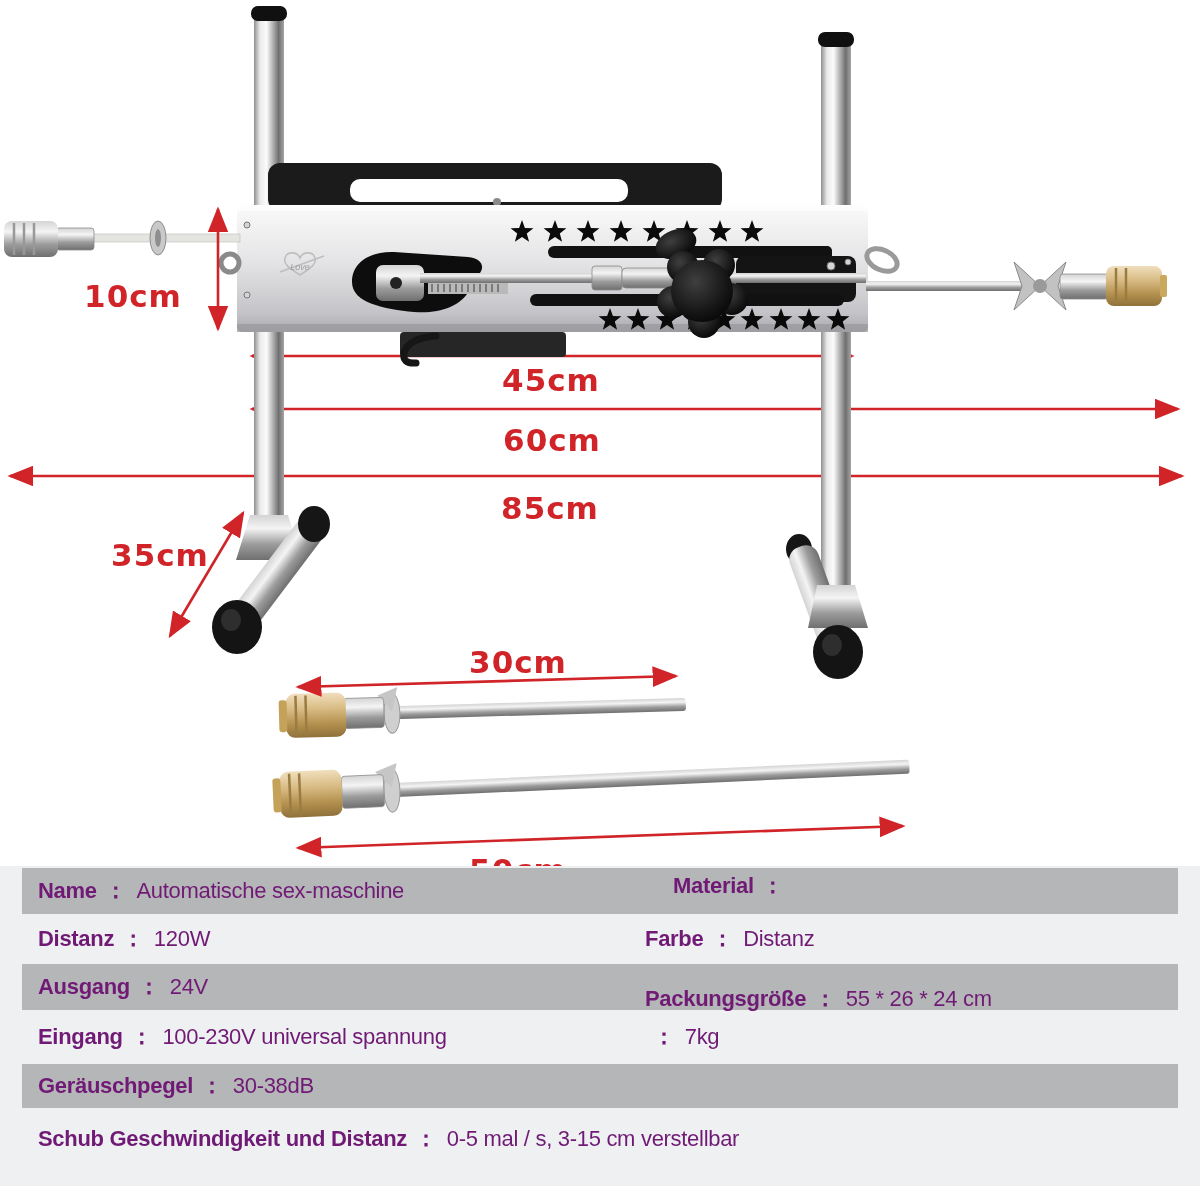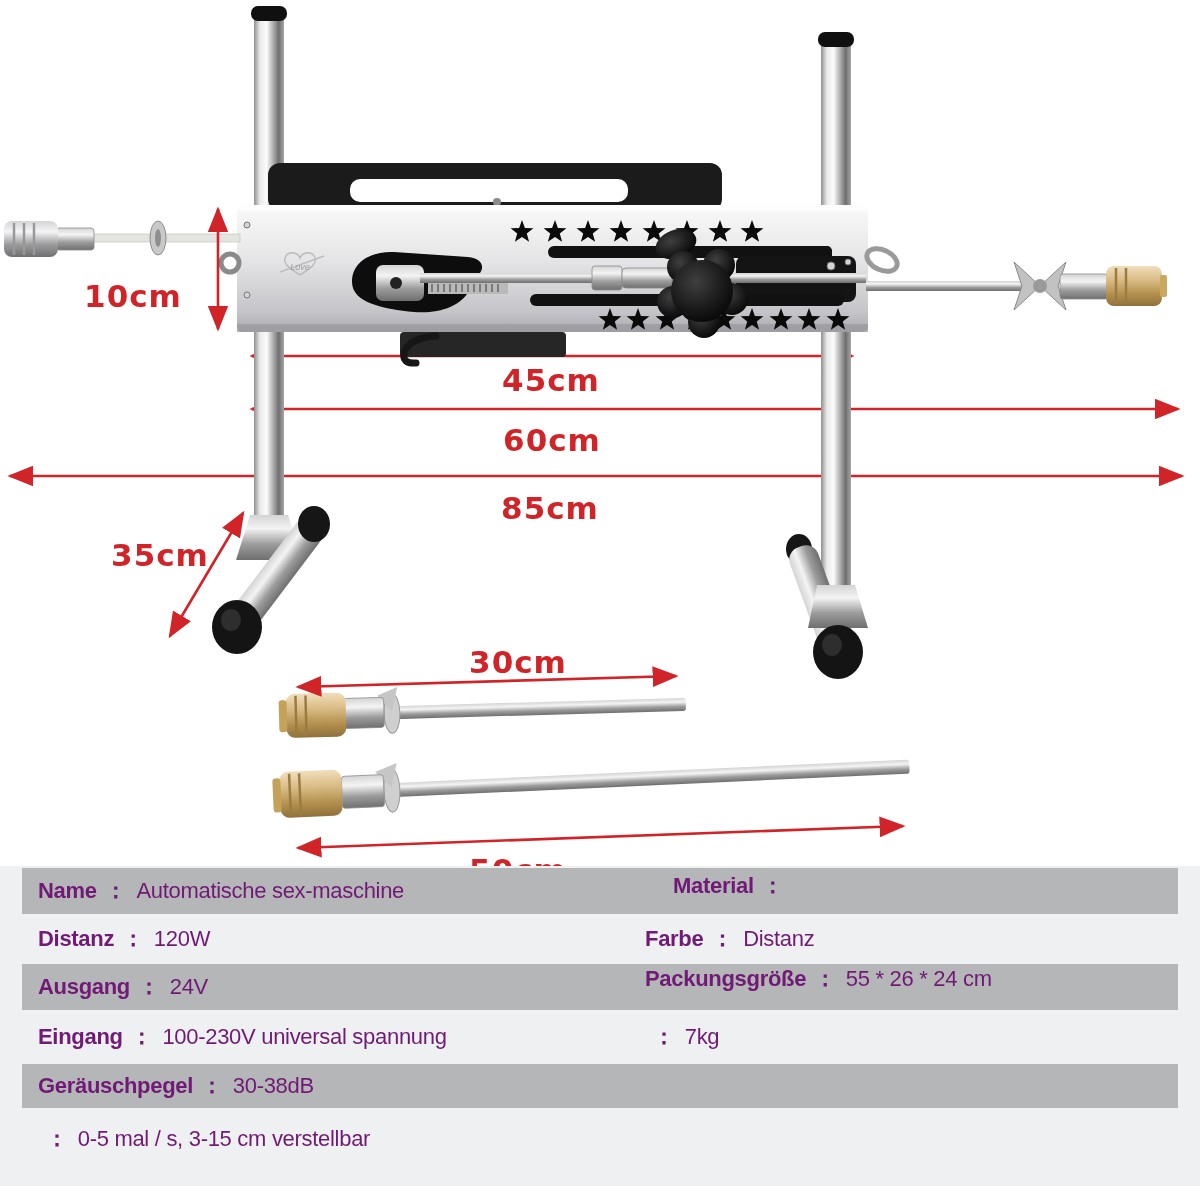--- a/index.html
+++ b/index.html
@@ -271,21 +271,21 @@
       <span>Farbe</span>
         <span class="sep">：</span>
         <span class="val">Distanz</span>
     </div>
 
     <div class="cell" style="left:38px;top:98px;height:46px">
       <span>Ausgang</span>
         <span class="sep">：</span>
         <span class="val">24V</span>
     </div>
-    <div class="cell" style="left:645px;top:94px;height:38px">
+    <div class="cell" style="left:645px;top:114px;height:38px">
       <span>Packungsgröße</span>
         <span class="sep">：</span>
         <span class="val">55 * 26 * 24 cm</span>
     </div>
 
     <div class="cell" style="left:38px;top:144px;height:54px">
       <span>Eingang</span>
         <span class="sep">：</span>
         <span class="val">100-230V universal spannung</span>
     </div>
@@ -294,18 +294,19 @@
         <span class="val">7kg</span>
     </div>
 
     <div class="cell" style="left:38px;top:198px;height:44px">
       <span>Geräuschpegel</span>
         <span class="sep">：</span>
         <span class="val">30-38dB</span>
     </div>
 
     <div class="cell" style="left:38px;top:242px;height:62px">
+      <span>Schub Geschwindigkeit und Distanz</span>
         <span class="sep">：</span>
         <span class="val">0-5 mal / s, 3-15 cm verstellbar</span>
     </div>
   </div>
 
 </div>
 
 </body></html>

